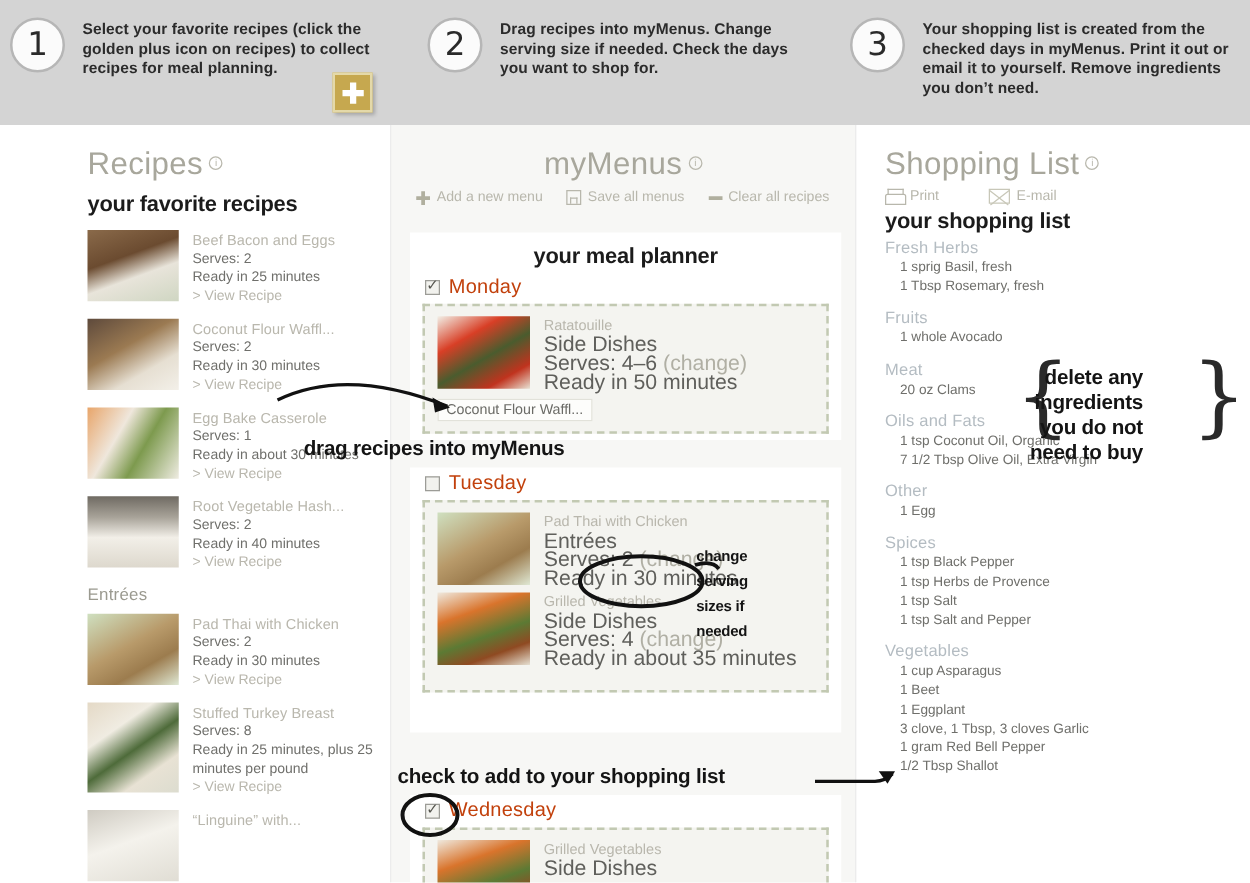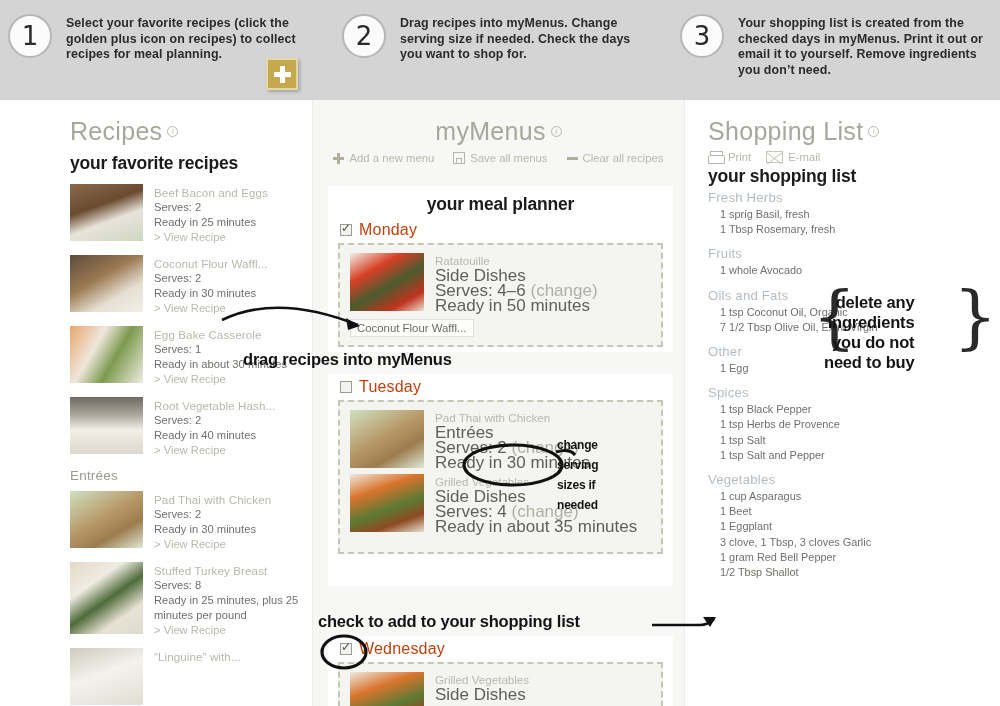--- a/index.html
+++ b/index.html
@@ -150,21 +150,21 @@
   .m-line { font-size: 17px; color: #5f5f5b; line-height: 15px; }
   .chg { color: #b0afa4; }
   .drag-chip {
     font-size: 11.4px; color: #6b6b66; background: #fdfdfb;
     border: 1px solid #e2e2da; padding: 2px 6px; display: inline-block;
     margin-top: 2px;
   }
 
   
   .shop-head { padding: 17px 0 0 22px; }
-  .shop-tools { display: flex; gap: 15px; padding: 5px 0 0 22px; font-size: 11.3px; color: #b8b7ac; align-items:center;}
+  .shop-tools { display: flex; gap: 40px; padding: 5px 0 0 22px; font-size: 11.3px; color: #b8b7ac; align-items:center;}
   .ic-print { width: 15px; height: 12px; position: relative; display:inline-block; }
   .ic-print::before { content:""; position:absolute; left:2px; top:0; width:11px; height:4px; border:1.4px solid #b8b7ac; border-bottom:none;}
   .ic-print::after { content:""; position:absolute; left:0; top:4px; width:15px; height:7px; border:1.4px solid #b8b7ac; border-radius:2px 2px 0 0;}
   .ic-mail { width: 17px; height: 12px; border:1.4px solid #c8c7b8; position:relative; display:inline-block;}
   .ic-mail::before{content:"";position:absolute;left:0;top:0;width:19px;height:1.4px;background:#c8c7b8;transform-origin:left top;transform:rotate(38deg);}
   .ic-mail::after{content:"";position:absolute;right:0;top:0;width:19px;height:1.4px;background:#c8c7b8;transform-origin:right top;transform:rotate(-38deg);}
   .shop-sub { padding: 3px 0 0 22px; }
   .shop-body { padding-left: 22px; margin-top: 1px; }
   .sgroup { margin-bottom: 7px; }
   .sgroup-name { font-size: 13.2px; color: #b4bcc2; letter-spacing: 0.2px; line-height:19px;}
@@ -397,20 +397,24 @@
           <div class="sgroup-name">Fresh Herbs</div>
           <div class="sitem">1 sprig Basil, fresh</div>
           <div class="sitem">1 Tbsp Rosemary, fresh</div>
         </div>
 
         <div class="sgroup">
           <div class="sgroup-name">Fruits</div>
           <div class="sitem">1 whole Avocado</div>
         </div>
 
+        <div class="sgroup">
+          <div class="sgroup-name">Meat</div>
+          <div class="sitem">20 oz Clams</div>
+        </div>
 
         <div class="sgroup">
           <div class="sgroup-name">Oils and Fats</div>
           <div class="sitem">1 tsp Coconut Oil, Organic</div>
           <div class="sitem">7 1/2 Tbsp Olive Oil, Extra Virgin</div>
         </div>
 
         <div class="sgroup">
           <div class="sgroup-name">Other</div>
           <div class="sitem">1 Egg</div>

